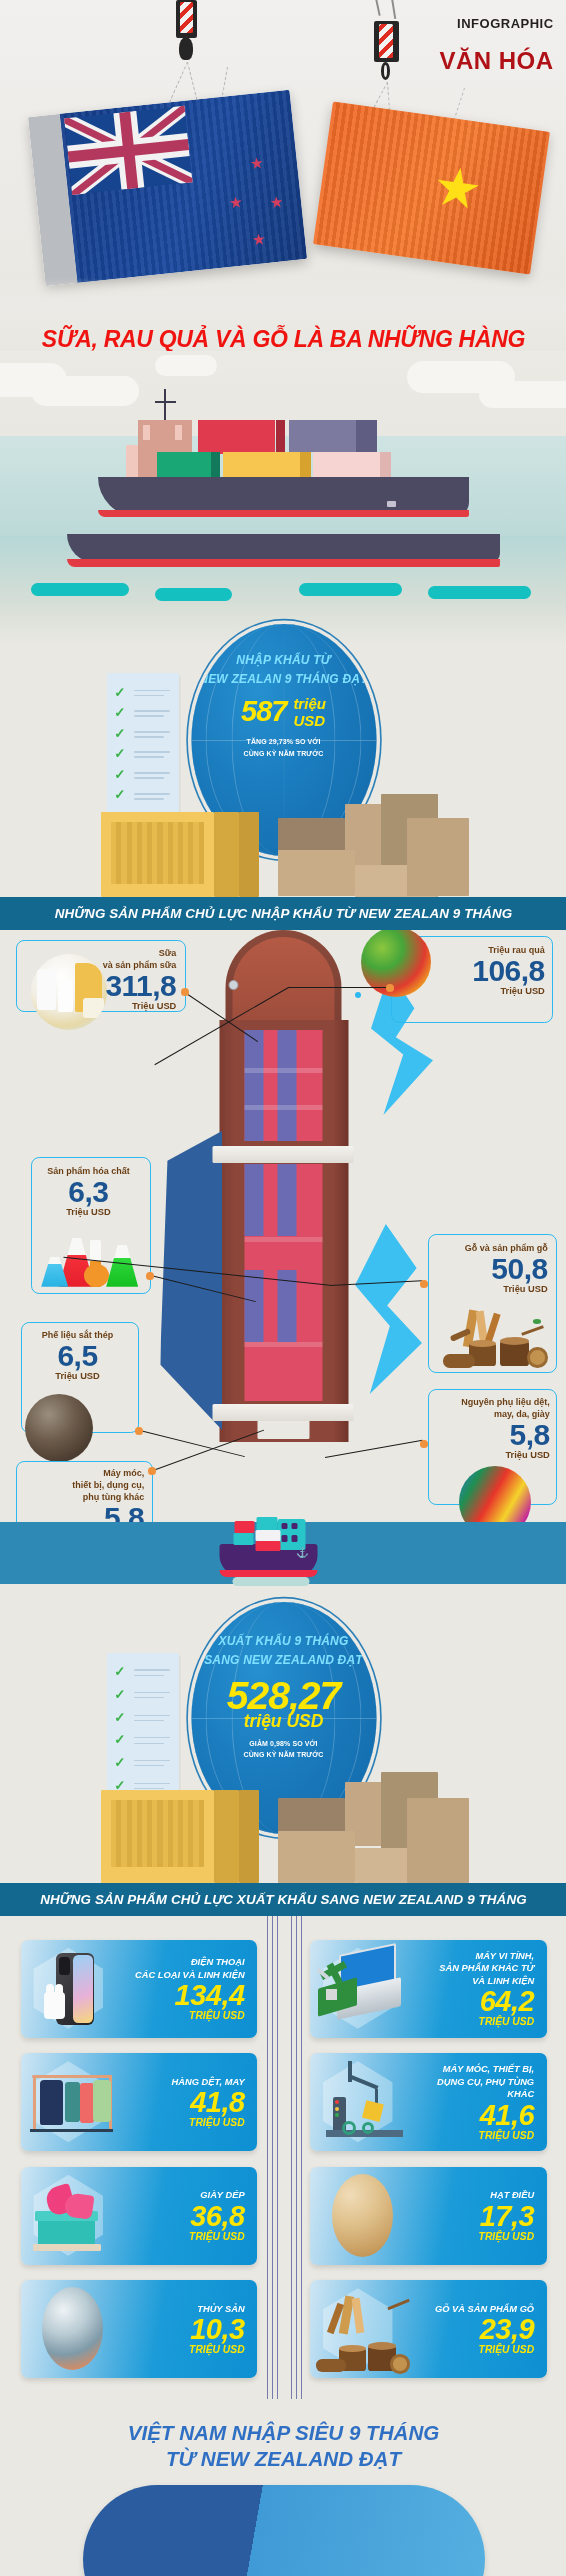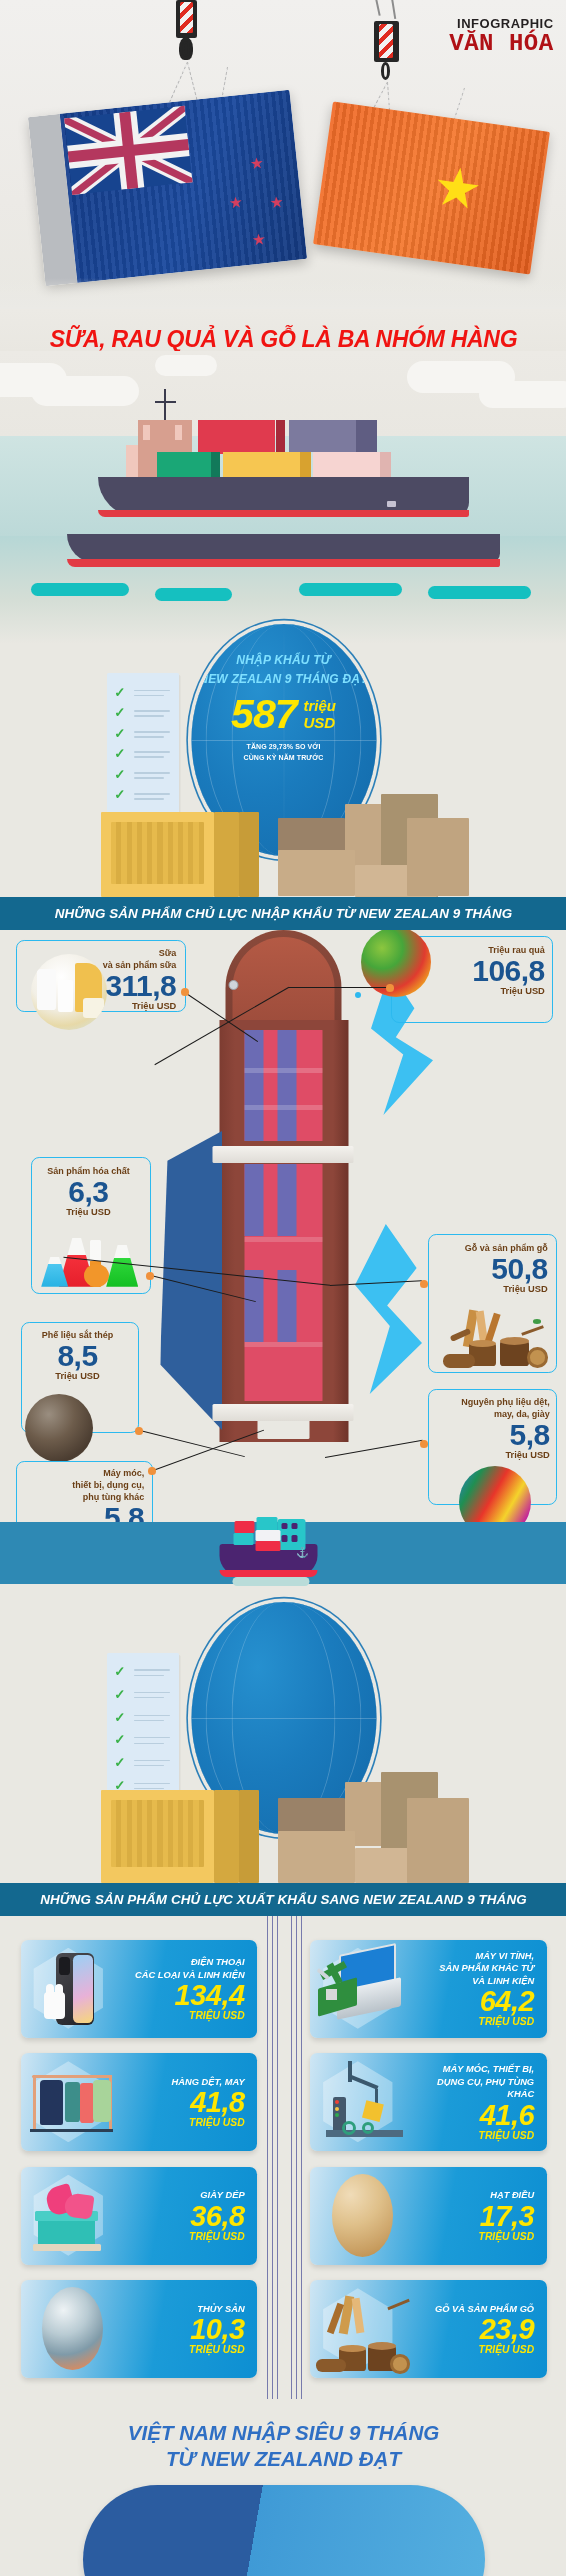--- a/index.html
+++ b/index.html
@@ -17,22 +17,22 @@
     background: linear-gradient(180deg,#f1f0ee 0%,#eceae6 65%,#e9e8e2 100%);
     overflow: hidden;
   }
   .hero-brand { position: absolute; right: 13.4px; top: 15.5px; text-align: right; }
   .hero-brand .ig {
     font-size: 13px; font-weight: bold; letter-spacing: 0.5px;
     color: #231f20; font-family: Liberation Sans, sans-serif;
   }
   .hero-brand .vh {
     font-size: 24px; font-weight: bold; letter-spacing: 0.5px;
-    color: #b01116; font-family: Liberation Mono, monospace; line-height: 1;
-    margin-top: 1px;
+    color: #b01116; font-family: Liberation Sans, sans-serif; line-height: 1;
+    margin-top: 18px;
   }
   .crane-rope { position:absolute; width:1.5px; background:#8d8d8d; }
   .hook-body { position: absolute; width: 20.6px; border-radius: 2.1px; background:#262626; }
   .hook-stripes {
     position:absolute; background:
       repeating-linear-gradient(-45deg,#e02b20 0 4.6px,#f2f2f2 4.6px 9.3px);
     border-radius:1.5px;
   }
   .chain { position:absolute; width:1.3px;
     background: repeating-linear-gradient(180deg,#b8b8b8 0 2.6px,#e4e4e4 2.6px 5.2px);
@@ -124,21 +124,21 @@
     box-shadow: 0 0 0 3.6px #e9e8e2, 0 0 0 5.2px #2b7fb8;
     text-align:center; color:#fff; overflow:hidden;
   }
   .globe .meridian { position:absolute; top:0; bottom:0; left:50%;
     border-left:0.7px solid rgba(255,255,255,.22); border-radius:50%;}
   .globe .equator { position:absolute; left:0; right:0; top:50%;
     border-top:0.7px solid rgba(255,255,255,.22);}
   .globe .inner { position:relative; padding-top:27px; }
   .globe-head { color:#7fe0ff; font-weight:bold; font-style:italic; font-size:12px;
                 line-height:1.55; letter-spacing:0.2px; }
-  .globe-num { color:#ffe600; font-weight:bold; font-style:italic; font-size:41px; line-height:.95;
+  .globe-num { color:#ffe600; font-weight:bold; font-style:italic; font-size:29px; line-height:.95;
                display:inline-block; vertical-align:middle; letter-spacing:-1px;}
   .globe-unit { color:#ffe600; font-weight:bold; font-style:italic; font-size:15px;
                 display:inline-block; vertical-align:middle; line-height:1.15; text-align:left; margin-left:4.6px;}
   .globe-note { font-size:7px; letter-spacing:0.1px; line-height:1.6; margin-top:7.2px; font-weight:bold;}
   .cbox { position:absolute; border-radius:1px; }
 
   
   .banner {
     background:#13688f; color:#fff; text-align:center;
     font-weight:bold; font-style:italic; font-size:13.4px; letter-spacing:0.1px;
@@ -268,21 +268,21 @@
     </div>
 
     <div class="cont cont-vn">
       <div class="ridges"></div>
       <div class="vnstar">★</div>
     </div>
     <div style="position:absolute;left:0;bottom:0;width:567px;height:31px;background:linear-gradient(180deg,rgba(233,232,226,0) 0%, #ebeae6 100%);"></div>
   </div>
 
   <div class="title-band">
-    <div class="t-red">SỮA, RAU QUẢ VÀ GỖ LÀ BA NHÓM HÀNG</div>
+    <div class="t-red">SỮA, RAU QUẢ VÀ GỖ LÀ BA NHỮNG HÀNG</div>
   </div>
 
   <div class="seascene">
     <div class="cloud" style="left:-15.5px;top:11.3px;width:82px;height:34px;"></div>
     <div class="cloud" style="left:31px;top:25px;width:108px;height:30px;"></div>
     <div class="cloud" style="left:407px;top:9.3px;width:108px;height:32px;"></div>
     <div class="cloud" style="left:479px;top:30px;width:98px;height:27px;"></div>
     <div class="cloud" style="left:155px;top:4.1px;width:62px;height:20.6px;"></div>
 
     <div class="bigship">
@@ -483,21 +483,21 @@
         <div style="position:absolute;left:93px;bottom:44px;width:8.2px;height:4.6px;background:#3f9b45;border-radius:50%;"></div>
       </div>
     </div>
     <div class="dot" style="left:420px;top:350px;"></div>
     <div class="lead" style="left:330px;top:355px;width:92px;transform:rotate(-3deg);"></div>
     <div class="lead" style="left:330px;top:355px;width:268px;transform:rotate(186deg);"></div>
 
     <div class="cardbox" style="left:20.6px;top:392px;width:118px;height:111px;">
       <div style="position:absolute;left:0;right:4.1px;top:7.2px;text-align:center;">
         <div class="card-label">Phế liệu sắt thép</div>
-        <div class="card-num">8,5</div>
+        <div class="card-num">6,5</div>
         <div class="card-unit">Triệu USD</div>
       </div>
     </div>
     <div class="thumb" style="position:absolute;left:25px;top:464px;width:68px;height:68px;
          background: radial-gradient(circle at 35% 30%,#9a8e80 0%,#6d5c4b 40%,#4a3c30 75%,#7a6552 100%);"></div>
     <div class="dot" style="left:135px;top:497px;"></div>
     <div class="lead" style="left:140px;top:500px;width:108px;transform:rotate(14deg);"></div>
 
     <div class="cardbox" style="left:428px;top:459px;width:129px;height:116px;">
       <div style="position:absolute;left:0;right:6.2px;top:7.2px;text-align:right;">
@@ -562,20 +562,28 @@
         <div class="chkline" style="left:27px;top:112px;width:30px;"></div>
       <div class="chk" style="left:7.2px;top:125px;">✓</div>
         <div class="chkline" style="left:27px;top:130px;width:36px;"></div>
         <div class="chkline" style="left:27px;top:135px;width:30px;"></div>
     </div>
 
     <div class="globe" style="top:80px;">
       <div class="meridian" style="left:22%;width:56%;border-right:0.7px solid rgba(255,255,255,.22);"></div>
       <div class="meridian" style="left:8%;width:84%;border-right:0.7px solid rgba(255,255,255,.22);"></div>
       <div class="equator"></div>
+      <div class="inner" style="padding-top:30px;">
+        <div class="globe-head">XUẤT KHẨU 9 THÁNG</div>
+        <div class="globe-head">SANG NEW ZEALAND ĐẠT</div>
+        <div class="globe-num" style="font-size:39px;margin-top:8.2px;display:block;">528,27</div>
+        <div class="globe-unit" style="display:block;text-align:center;margin-left:0;font-size:17.5px;margin-top:-3.1px;">triệu USD</div>
+        <div class="globe-note" style="margin-top:6.2px;">GIẢM 0,98% SO VỚI</div>
+        <div class="globe-note" style="margin-top:0">CÙNG KỲ NĂM TRƯỚC</div>
+      </div>
     </div>
 
     <div class="cbox" style="left:101px;top:268px;width:113px;height:93px;background:#f3c85f;"></div>
     <div class="cbox" style="left:111px;top:278px;width:93px;height:67px;background:repeating-linear-gradient(90deg,#e6ba4c 0 5.2px,#d9ad42 5.2px 10.3px);"></div>
     <div class="cbox" style="left:214px;top:268px;width:25px;height:93px;background:#d4a83f;"></div>
     <div class="cbox" style="left:239px;top:268px;width:19.6px;height:93px;background:#c79c38;"></div>
     <div class="cbox" style="left:278px;top:276px;width:67px;height:49px;background:#9a8268;"></div>
     <div class="cbox" style="left:345px;top:260px;width:57px;height:64px;background:#c4a885;"></div>
     <div class="cbox" style="left:381px;top:250px;width:57px;height:111px;background:#a8926f;"></div>
     <div class="cbox" style="left:278px;top:309px;width:77px;height:52px;background:#c8ac88;"></div>

